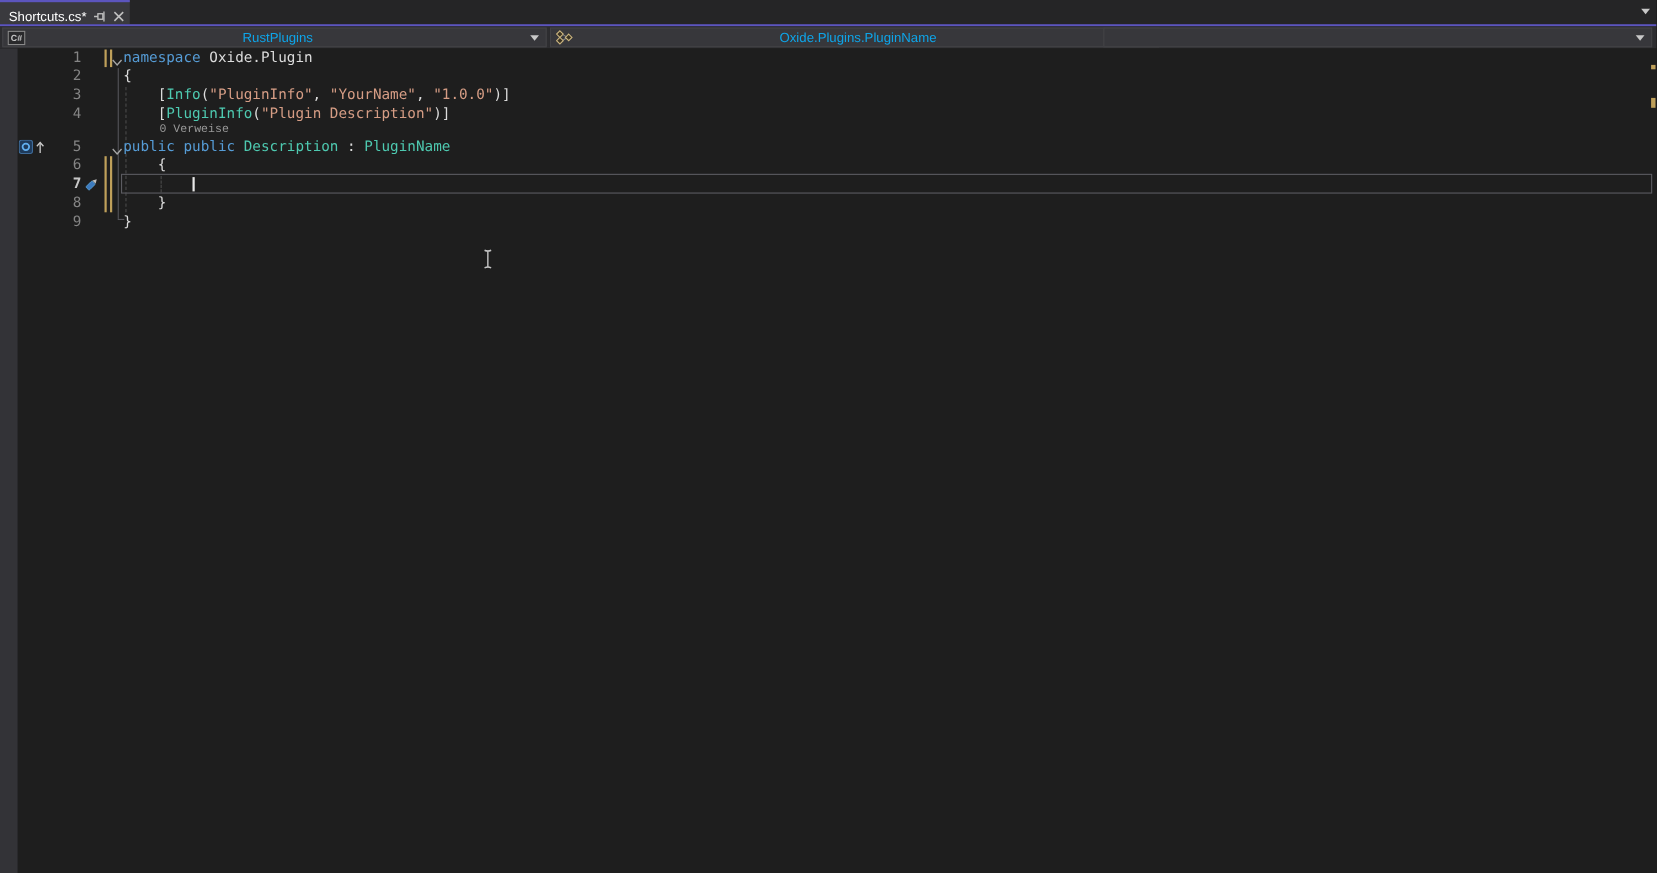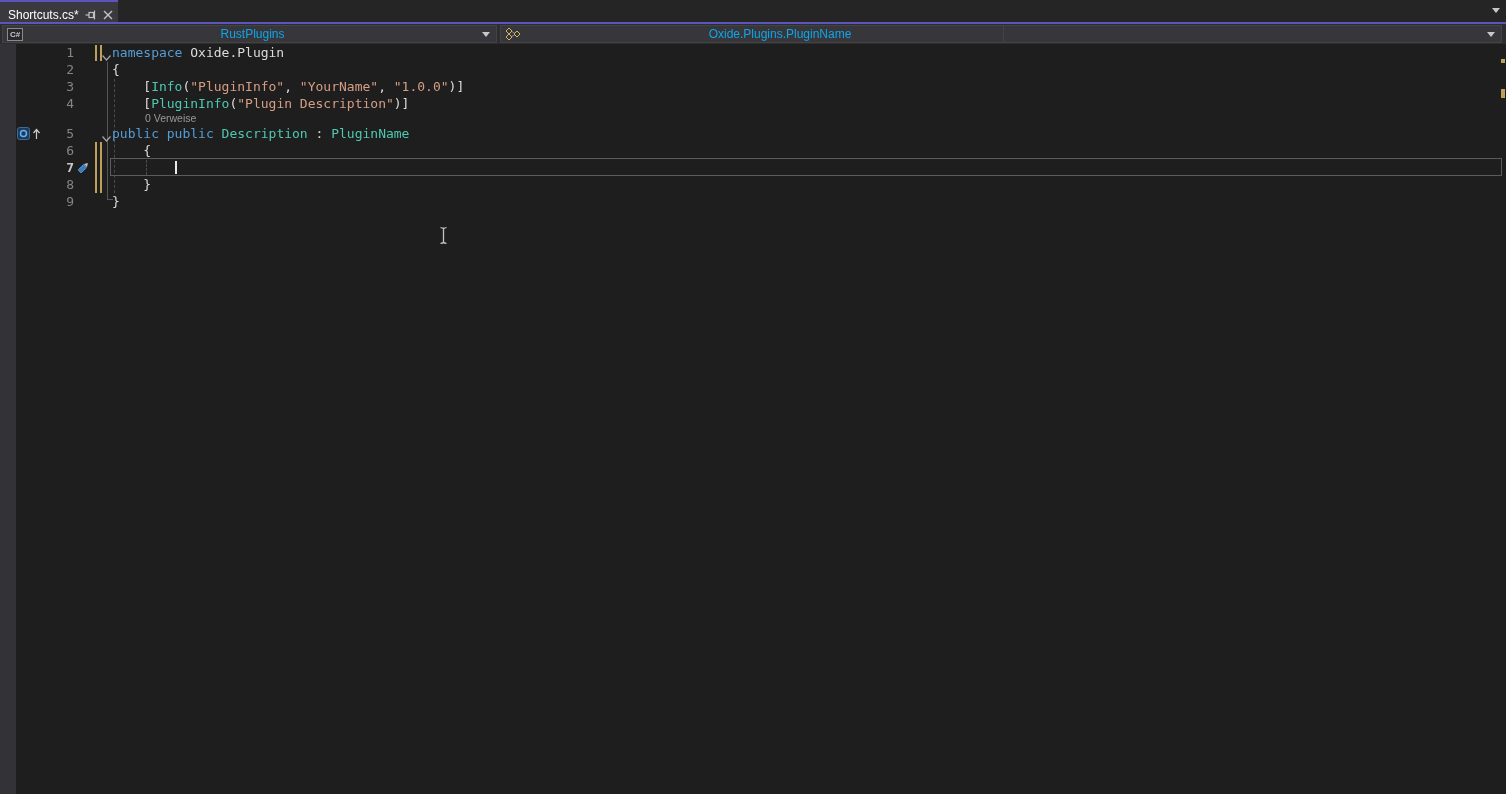--- a/index.html
+++ b/index.html
@@ -182,21 +182,21 @@
     <div class="code-line" style="top: 0px;"><span class="tok-k">namespace</span><span class="tok-p"> Oxide.Plugin</span></div>
     <div class="fold-chevron" style="top: 4px;"><svg width="11" height="8" viewBox="0 0 11 8">
         <path d="M1.5 1.5 L5.5 6 L9.5 1.5" fill="none" stroke="#a6a6a6" stroke-width="1.2"></path>
       </svg></div>
     <div class="line-number" style="top: 17px;">2</div>
     <div class="code-line" style="top: 17px;"><span class="tok-p">{</span></div>
     <div class="line-number" style="top: 34px;">3</div>
     <div class="code-line" style="top: 34px;"><span class="tok-p">    [</span><span class="tok-t">Info</span><span class="tok-p">(</span><span class="tok-s">"PluginInfo"</span><span class="tok-p">, </span><span class="tok-s">"YourName"</span><span class="tok-p">, </span><span class="tok-s">"1.0.0"</span><span class="tok-p">)]</span></div>
     <div class="line-number" style="top: 51px;">4</div>
     <div class="code-line" style="top: 51px;"><span class="tok-p">    [</span><span class="tok-t">PluginInfo</span><span class="tok-p">(</span><span class="tok-s">"Plugin Description"</span><span class="tok-p">)]</span></div>
-    <div class="codelens-row" style="top: 68px;">0 Verweise</div>
+    <div class="codelens-row" style="top: 68px; font-family: Liberation Mono, monospace;">0 Verweise</div>
     <div class="line-number" style="top: 81px;">5</div>
     <div class="code-line" style="top: 81px;"><span class="tok-k">public</span><span class="tok-p"> </span><span class="tok-k">public</span><span class="tok-p"> </span><span class="tok-t">Description</span><span class="tok-p"> : </span><span class="tok-t">PluginName</span></div>
     <div class="fold-chevron" style="top: 85px;"><svg width="11" height="8" viewBox="0 0 11 8">
         <path d="M1.5 1.5 L5.5 6 L9.5 1.5" fill="none" stroke="#a6a6a6" stroke-width="1.2"></path>
       </svg></div>
     <div class="line-number" style="top: 98px;">6</div>
     <div class="code-line" style="top: 98px;"><span class="tok-p">    {</span></div>
     <div class="line-number current" style="top: 115px;">7</div>
     <div class="code-line" style="top: 115px;"></div>
     <div class="line-number" style="top: 132px;">8</div>

